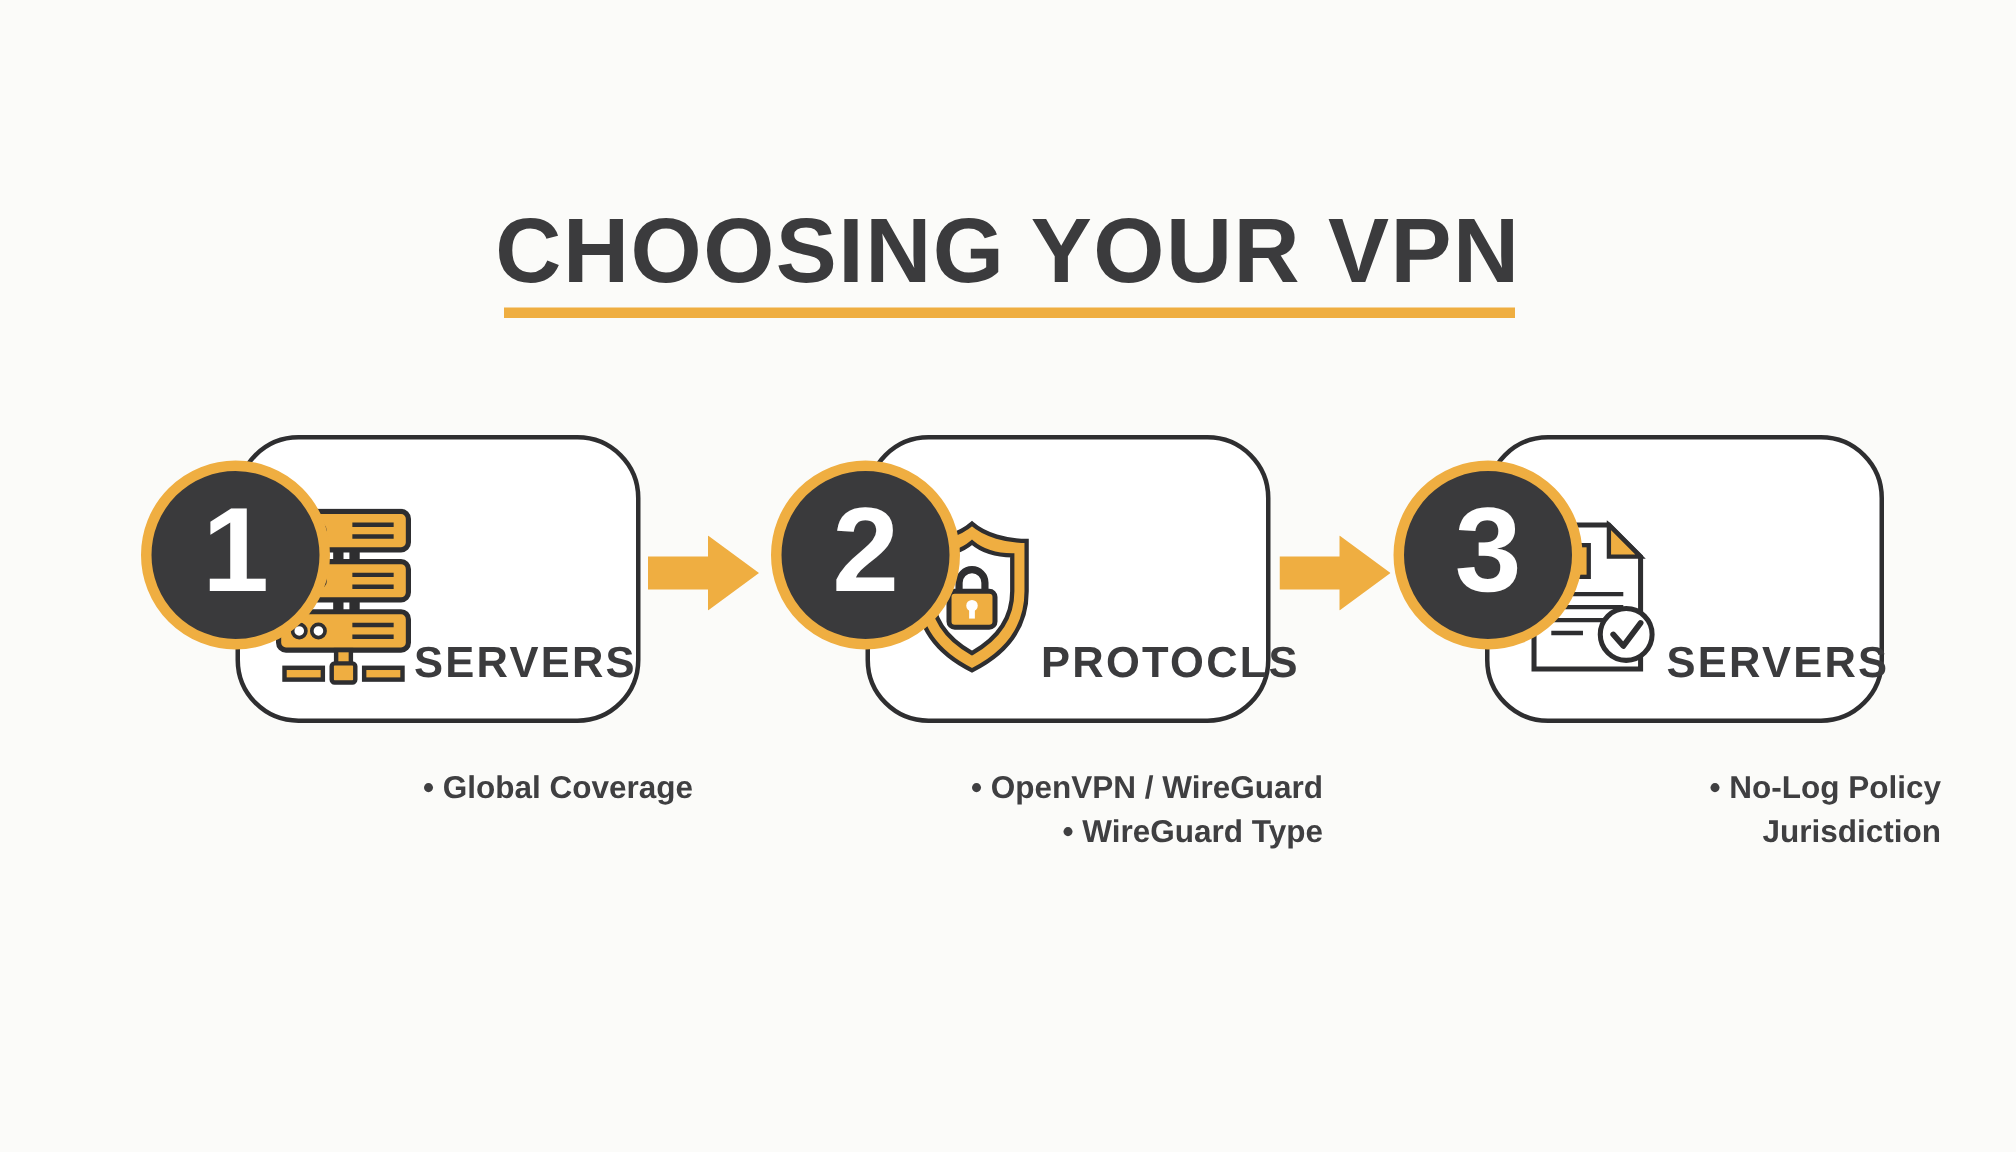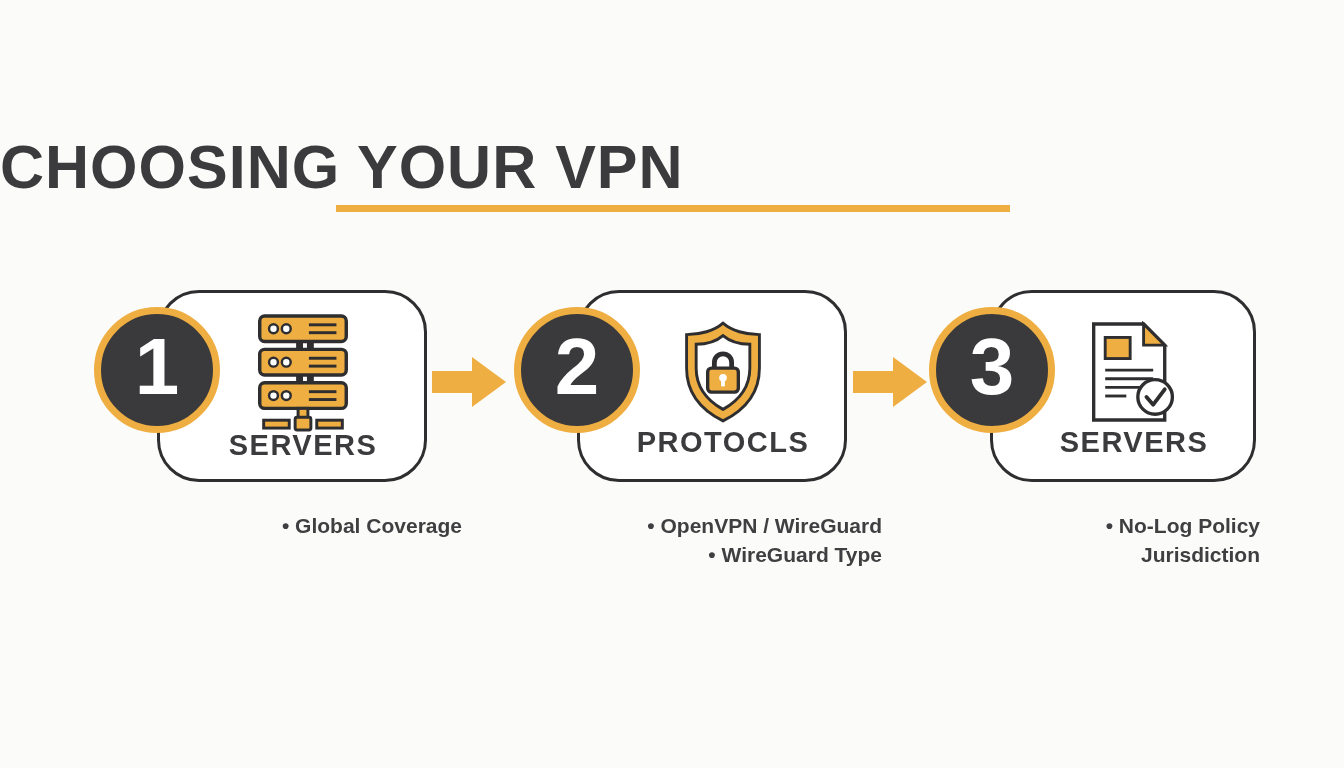--- a/index.html
+++ b/index.html
@@ -12,32 +12,32 @@
     --text-color:#3f3f41;
   }
   *{margin:0;padding:0;box-sizing:border-box;}
   html,body{background:#e9e9e9;}
   #canvas{
     position:relative;width:1344px;height:768px;background:var(--bg);
     overflow:hidden;font-family:"Liberation Sans",sans-serif;margin:0 auto;
   }
   
   .title{
-    position:absolute;top:132px;left:0;width:100%;text-align:left;
+    position:absolute;top:132px;left:0;width:100%;text-align:center;
     font-size:61px;font-weight:bold;letter-spacing:1px;color:var(--title-color);
   }
   .underline{
     position:absolute;top:205px;left:336px;width:674px;height:7px;
     background:var(--accent);
   }
   
   .card{
     position:absolute;top:290px;height:192px;background:var(--card-bg);
     border:3px solid var(--ink);border-radius:42px;
-    display:flex;flex-direction:column;align-items:center;
+    display:flex;align-items:center;
     padding-left:22px;
   }
   .card-1{left:157px;width:270px;}
   .card-2{left:577px;width:270px;}
   .card-3{left:990px;width:266px;}
   .icon-wrap{margin-top:24px;height:112px;display:flex;align-items:center;justify-content:center;}
   .card-label{
     margin-top:auto;margin-bottom:20px;
     font-size:29px;font-weight:bold;letter-spacing:1.5px;color:var(--title-color);
   }
@@ -58,21 +58,21 @@
   .arrow{position:absolute;top:357px;width:74px;height:50px;}
   .arrow-1{left:432px;}
   .arrow-2{left:853px;}
   
   .bullets{
     position:absolute;top:511px;width:340px;text-align:right;
     font-size:21px;font-weight:bold;line-height:29px;color:var(--text-color);
   }
   .bullets-1{left:122px;}
   .bullets-2{left:542px;}
-  .bullets-3{left:920px;}
+  .bullets-3{left:954px;}
   svg{display:block;}
 </style>
 </head>
 <body>
 
 <div id="canvas">
 
   <h1 class="title">CHOOSING YOUR VPN</h1>
   <div class="underline"></div>
 

